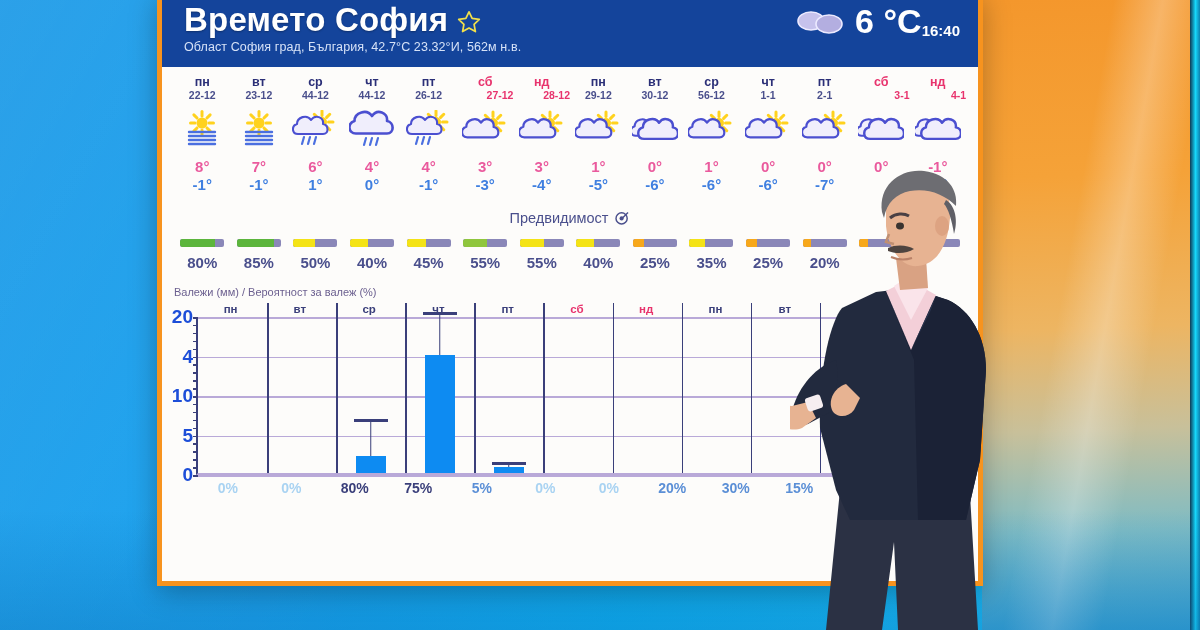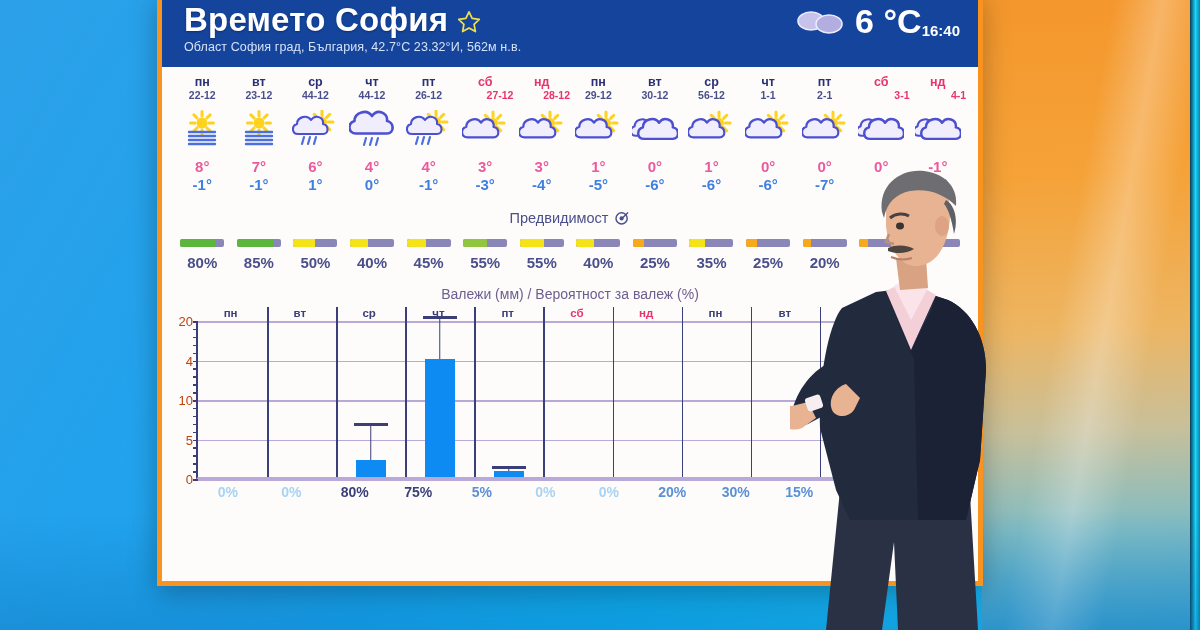--- a/index.html
+++ b/index.html
@@ -105,38 +105,38 @@
   .pred-bars { display: flex; margin-top: 13px; }
   .pred-cell { flex: 1 1 0; display: flex; flex-direction: column; align-items: center; }
   .bar-track {
     width: 44px; height: 8px; background: #8a87b8; border-radius: 2px; overflow: hidden;
   }
   .bar-fill { height: 100%; border-radius: 2px 0 0 2px; }
   .pred-val { font-size: 15px; font-weight: bold; color: #4a4f8c; margin-top: 7px; }
 
   
   .chart-title {
-    text-align: center; margin-top: 15px;
-    font-size: 14px; color: #6b5f8f;
+    text-align: left; margin-top: 15px;
+    font-size: 11px; color: #6b5f8f;
   }
   .chart-wrap { position: relative; margin-top: 5px; height: 215px; }
   .chart-days { display: flex; padding-left: 22px; padding-right: 8px; }
   .chart-day { flex: 1 1 0; text-align: center; font-size: 11.5px; font-weight: bold; color: #3a3f7a; }
   .chart-day.weekend { color: #e8336d; }
   .plot {
     position: relative;
     margin-left: 22px; margin-right: 8px;
     height: 158px; margin-top: 2px;
     border-left: 2px solid #3a3f7a;
     border-bottom: 2px solid #b9a9d8;
   }
   .gridline { position: absolute; left: 0; right: 0; height: 1.5px; background: #b9a9d8; }
   .ytick-label {
     position: absolute; right: calc(100% + 5px);
-    font-size: 13px; font-weight: normal; color: #c2410c;
+    font-size: 19px; font-weight: bold; color: #1d4ed8;
     transform: translateY(-50%); white-space: nowrap;
   }
   .minor-tick { position: absolute; left: -5px; width: 5px; height: 1.5px; background: #3a3f7a; }
   .vsep { position: absolute; top: -14px; bottom: 0; width: 1.5px; background: #3a3f7a; }
   .bar-col { position: absolute; bottom: 0; display: flex; justify-content: center; }
   .precip-bar { position: absolute; bottom: 0; background: #0d8bf2; width: 30px; left: 50%; transform: translateX(-50%); }
   .whisker-line { position: absolute; width: 1.5px; background: #3a3f7a; left: 50%; transform: translateX(-50%); }
   .whisker-cap { position: absolute; height: 3px; background: #3a3f7a; width: 34px; left: 50%; transform: translateX(-50%); }
   .prob-row { display: flex; padding-left: 22px; padding-right: 8px; margin-top: 5px; }
   .prob-cell { flex: 1 1 0; text-align: center; font-size: 14px; font-weight: bold; color: #5b8fd6; }

